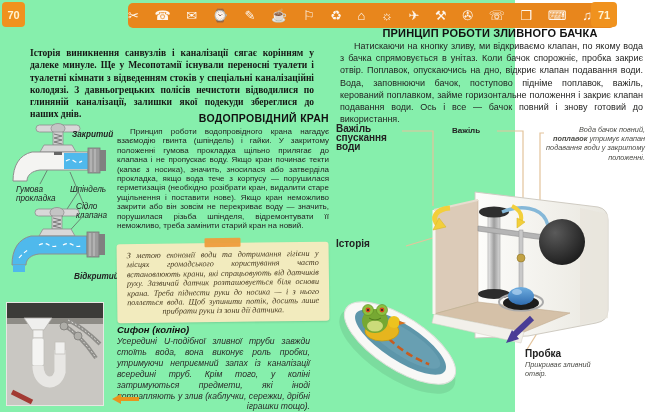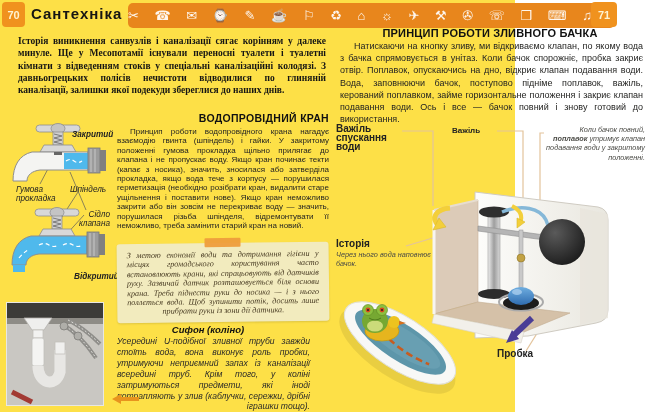--- a/index.html
+++ b/index.html
@@ -1,75 +1,74 @@
 <!DOCTYPE html>
 <html><head>
 <meta charset="utf-8">
 <style>
   *{margin:0;padding:0;box-sizing:border-box}
   html,body{width:649px;height:412px;overflow:hidden}
   body{font-family:"Liberation Sans",sans-serif;color:#1e1e1c;background:#ffffff}
-  #spread{position:relative;width:515px;height:412px;background:#fde047}
+  #spread{position:relative;width:515px;height:412px;background:#86efac}
   .abs{position:absolute}
 
   
   .page-tab{position:absolute;top:2px;width:23px;height:25px;background:#F0921E;border-radius:4px;
     color:#FFF3D0;font-weight:bold;font-size:11px;display:flex;align-items:center;justify-content:center}
   #tab-left{left:2px}
   #tab-right{left:591px;width:26px}
   #book-title{position:absolute;left:31px;top:5px;font-size:15px;font-weight:bold;letter-spacing:1px;color:#151513}
   #icon-band{position:absolute;left:128px;top:3px;width:487px;height:25px;background:#E8861C;border-radius:5px;
     overflow:hidden;text-align:center}
   #icon-band span{display:inline-block;line-height:25px;font-size:13px;color:rgba(255,255,255,.93);word-spacing:12px;white-space:nowrap}
 
   
   #intro{left:18px;top:35px;width:308px;font-family:"Liberation Serif",serif;font-weight:bold;
     font-size:9.5px;line-height:12.3px;text-align:justify;color:#161614}
-  #intro p{margin:0}
+  #intro p{margin:12px}
 
   #tap-article{left:117px;top:112px;width:212px}
   .sec-h{font-size:10.5px;font-weight:bold;text-align:right;letter-spacing:.3px;color:#111}
   #tap-body{margin-top:3px;font-size:8px;line-height:9.4px;text-align:justify;text-indent:13px;color:#242422}
 
   #note-box{position:absolute;left:0px;top:131px;width:212px;background:#F2EBBE;border-radius:3px;
     transform:rotate(-.7deg);padding:7px 10px 6px;box-shadow:0 1px 2px rgba(0,0,0,.12)}
   #note-box .txt{font-family:"Liberation Serif",serif;font-style:italic;font-size:8.2px;line-height:9.4px;
     text-align:justify;text-align-last:center;color:#473a22}
   #note-tape{position:absolute;left:88px;top:-5px;width:36px;height:9px;background:#EE9D3C;border-radius:1px;opacity:.95}
 
-  #siphon-h{position:absolute;left:0;top:212px;width:182px;text-align:center;font-weight:bold;font-style:italic;font-size:9.5px;color:#111}
+  #siphon-h{position:absolute;left:0;top:212px;width:182px;text-align:left;font-weight:bold;font-style:italic;font-size:9.5px;color:#111}
   #siphon-body{position:absolute;left:0;top:224px;width:193px;font-style:italic;font-size:8.6px;line-height:10.9px;
     text-align:justify;text-align-last:right;color:#2a2a28}
 
   
   .flabel{position:absolute;font-size:8.2px;font-style:italic;color:#222}
   .flabel.b{font-weight:bold}
 
   
   #flush-h{left:336px;top:27px;width:308px;text-align:center;font-size:11px;font-weight:bold;letter-spacing:.2px;color:#111}
   #flush-body{left:340px;top:40px;width:303px;font-size:9px;line-height:12.2px;text-align:justify;text-indent:14px;color:#242422}
 
   .lbl-title{font-weight:bold;font-size:10px;color:#222;line-height:9px}
   .lbl-desc{font-style:italic;font-size:7.3px;line-height:9.2px;color:#4a4a45;margin-top:2px}
   .lbl-desc.right{text-align:right}
   #label-flush-lever{left:336px;top:124px;width:100px}
   #label-lever{left:452px;top:126px;font-weight:bold;font-size:8px;color:#222}
   #label-float{left:546px;top:125px;width:99px}
   #label-valve{left:336px;top:239px;width:95px}
-  #label-plug{left:497px;top:349px;width:88px}
+  #label-plug{left:525px;top:349px;width:88px}
 
   svg{display:block}
 </style>
 </head>
 <body>
 
 <div id="spread">
 
   <div class="page-tab" id="tab-left">70</div>
-  <div id="book-title">Сантехніка</div>
   <div id="icon-band">
     <span>✂ ☎ ✉ ⌚ ✎ ☕ ⚐ ♻ ⌂ ☼ ✈ ⚒ ✇ ☏ ❒ ⌨ ♫ ⚙ ✆</span>
   </div>
   <div class="page-tab" id="tab-right">71</div>
 
   <div class="abs" id="intro">
     <p>Історія виникнення санвузлів і каналізації сягає корінням у далеке минуле. Ще у Месопотамії існували переносні туалети і туалетні кімнати з відведенням стоків у спеціальні каналізаційні колодязі. З давньогрецьких полісів нечистоти відводилися по глиняній каналізації, залишки якої подекуди збереглися до наших днів.</p>
   </div>
 
   <svg class="abs" style="left:0;top:118px" width="115" height="170">
@@ -116,21 +115,21 @@
     </g>
     <rect x="82" y="26" width="12" height="25" fill="#9C9C9C" stroke="#777" stroke-width="0.8"></rect>
     <line x1="85" y1="27" x2="85" y2="50" stroke="#C8C8C8" stroke-width="1"></line>
     <line x1="89" y1="27" x2="89" y2="50" stroke="#C8C8C8" stroke-width="1"></line>
     <rect x="94" y="28" width="6" height="21" fill="#808080"></rect>
   </svg>
 
   <div class="flabel b" style="left:72px;top:130px">Закритий</div>
   <div class="flabel" style="left:16px;top:185px;width:44px">Гумова прокладка</div>
   <div class="flabel" style="left:70px;top:185px">Шпіндель</div>
-  <div class="flabel" style="left:76px;top:210px;width:34px;text-align:right">Сідло клапана</div>
+  <div class="flabel" style="left:76px;top:202px;width:34px;">Сідло клапана</div>
   <div class="flabel b" style="left:74px;top:272px">Відкритий</div>
 
   <svg class="abs" style="left:6px;top:302px" width="98" height="104" viewBox="0 0 98 104">
     <rect width="98" height="104" fill="#C9C7C2"></rect>
     <rect width="98" height="16" fill="#3C3B38"></rect>
     <rect y="16" width="98" height="6" fill="#8E8C86"></rect>
     <polygon points="18,16 46,16 38,28 26,28" fill="#EFEFED" stroke="#B5B3AE" stroke-width="0.8"></polygon>
     <rect x="27" y="28" width="10" height="8" fill="#F2F2F0" stroke="#C2C0BB" stroke-width="0.8"></rect>
     <rect x="26" y="36" width="12" height="28" rx="2" fill="#F4F4F2" stroke="#C2C0BB" stroke-width="0.8"></rect>
     <path d="M32 64 C32 82 50 86 54 70 L54 48" stroke="#F4F4F2" stroke-width="11" fill="none"></path>
@@ -267,25 +266,25 @@
     </g>
   </svg>
 
   <div class="abs" id="label-flush-lever">
     <div class="lbl-title" style="width:78px">Важіль спускання води</div>
   </div>
 
   <div class="abs" id="label-lever">Важіль</div>
 
   <div class="abs" id="label-float">
-    <p class="lbl-desc right" style="margin-top:0"><span>Коли бачок повний, </span><strong>поплавок</strong><span> утримує клапан подавання води у закритому положенні.</span></p>
+    <p class="lbl-desc right" style="margin-top:0"><span>Вода бачок повний, </span><strong>поплавок</strong><span> утримує клапан подавання води у закритому положенні.</span></p>
   </div>
 
   <div class="abs" id="label-valve">
     <div class="lbl-title">Історія</div>
-    <p class="lbl-desc">Через нього вода наповнює бачок.</p>
   </div>
 
   <div class="abs" id="label-plug">
     <div class="lbl-title">Пробка</div>
+    <p class="lbl-desc">Прикриває зливний отвір.</p>
   </div>
 
 </div>
 
 </body></html>

